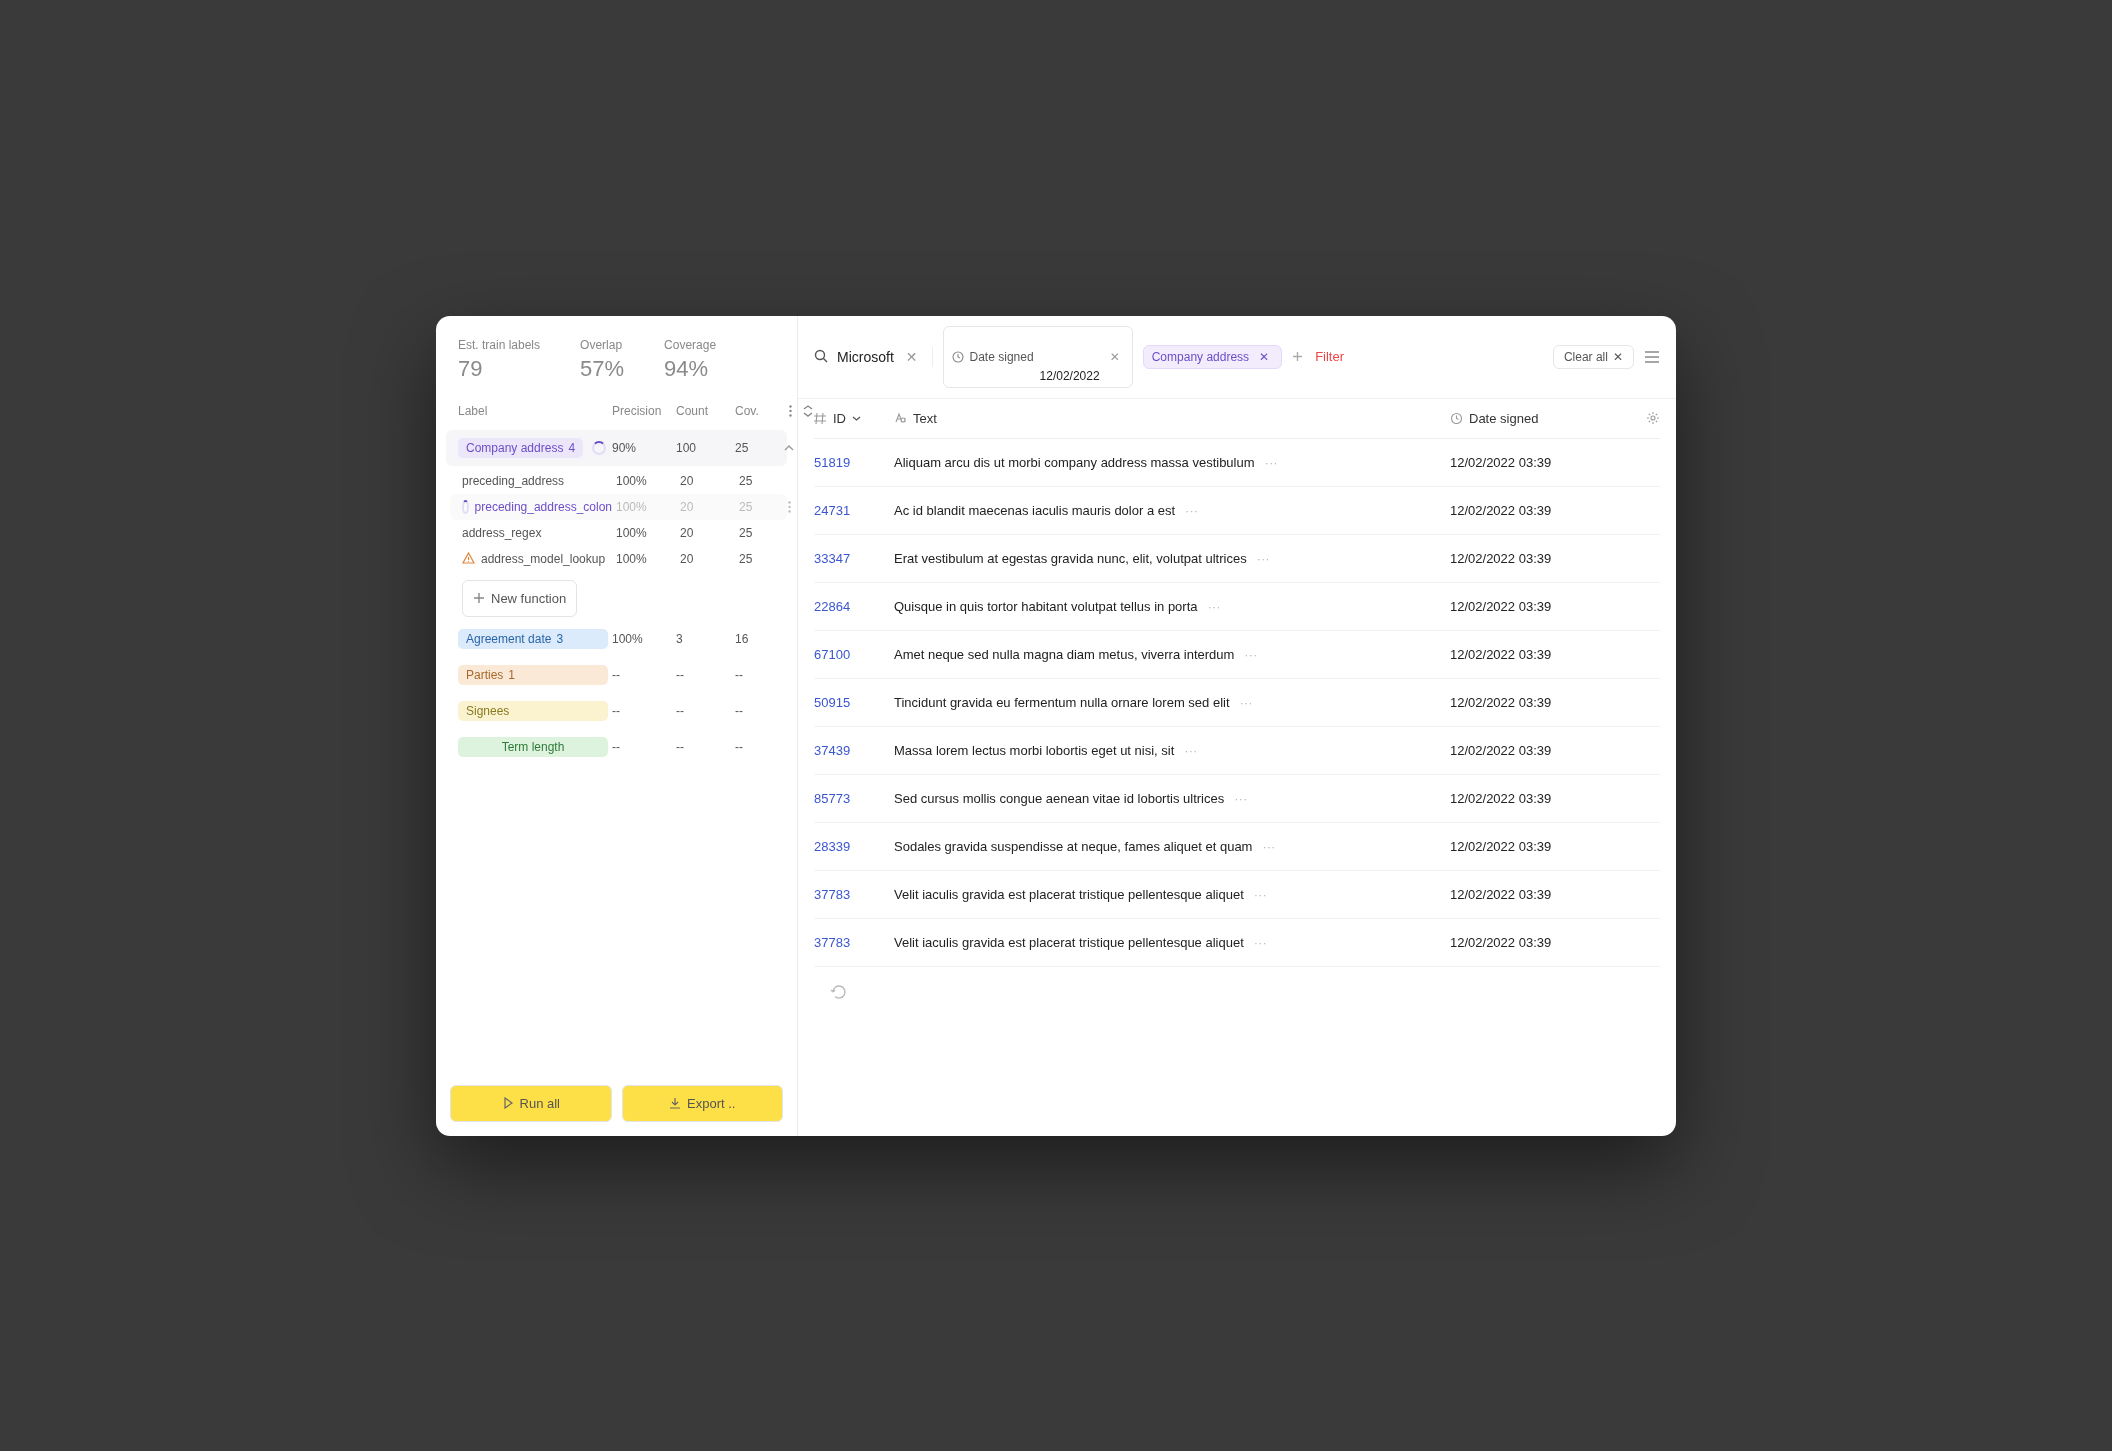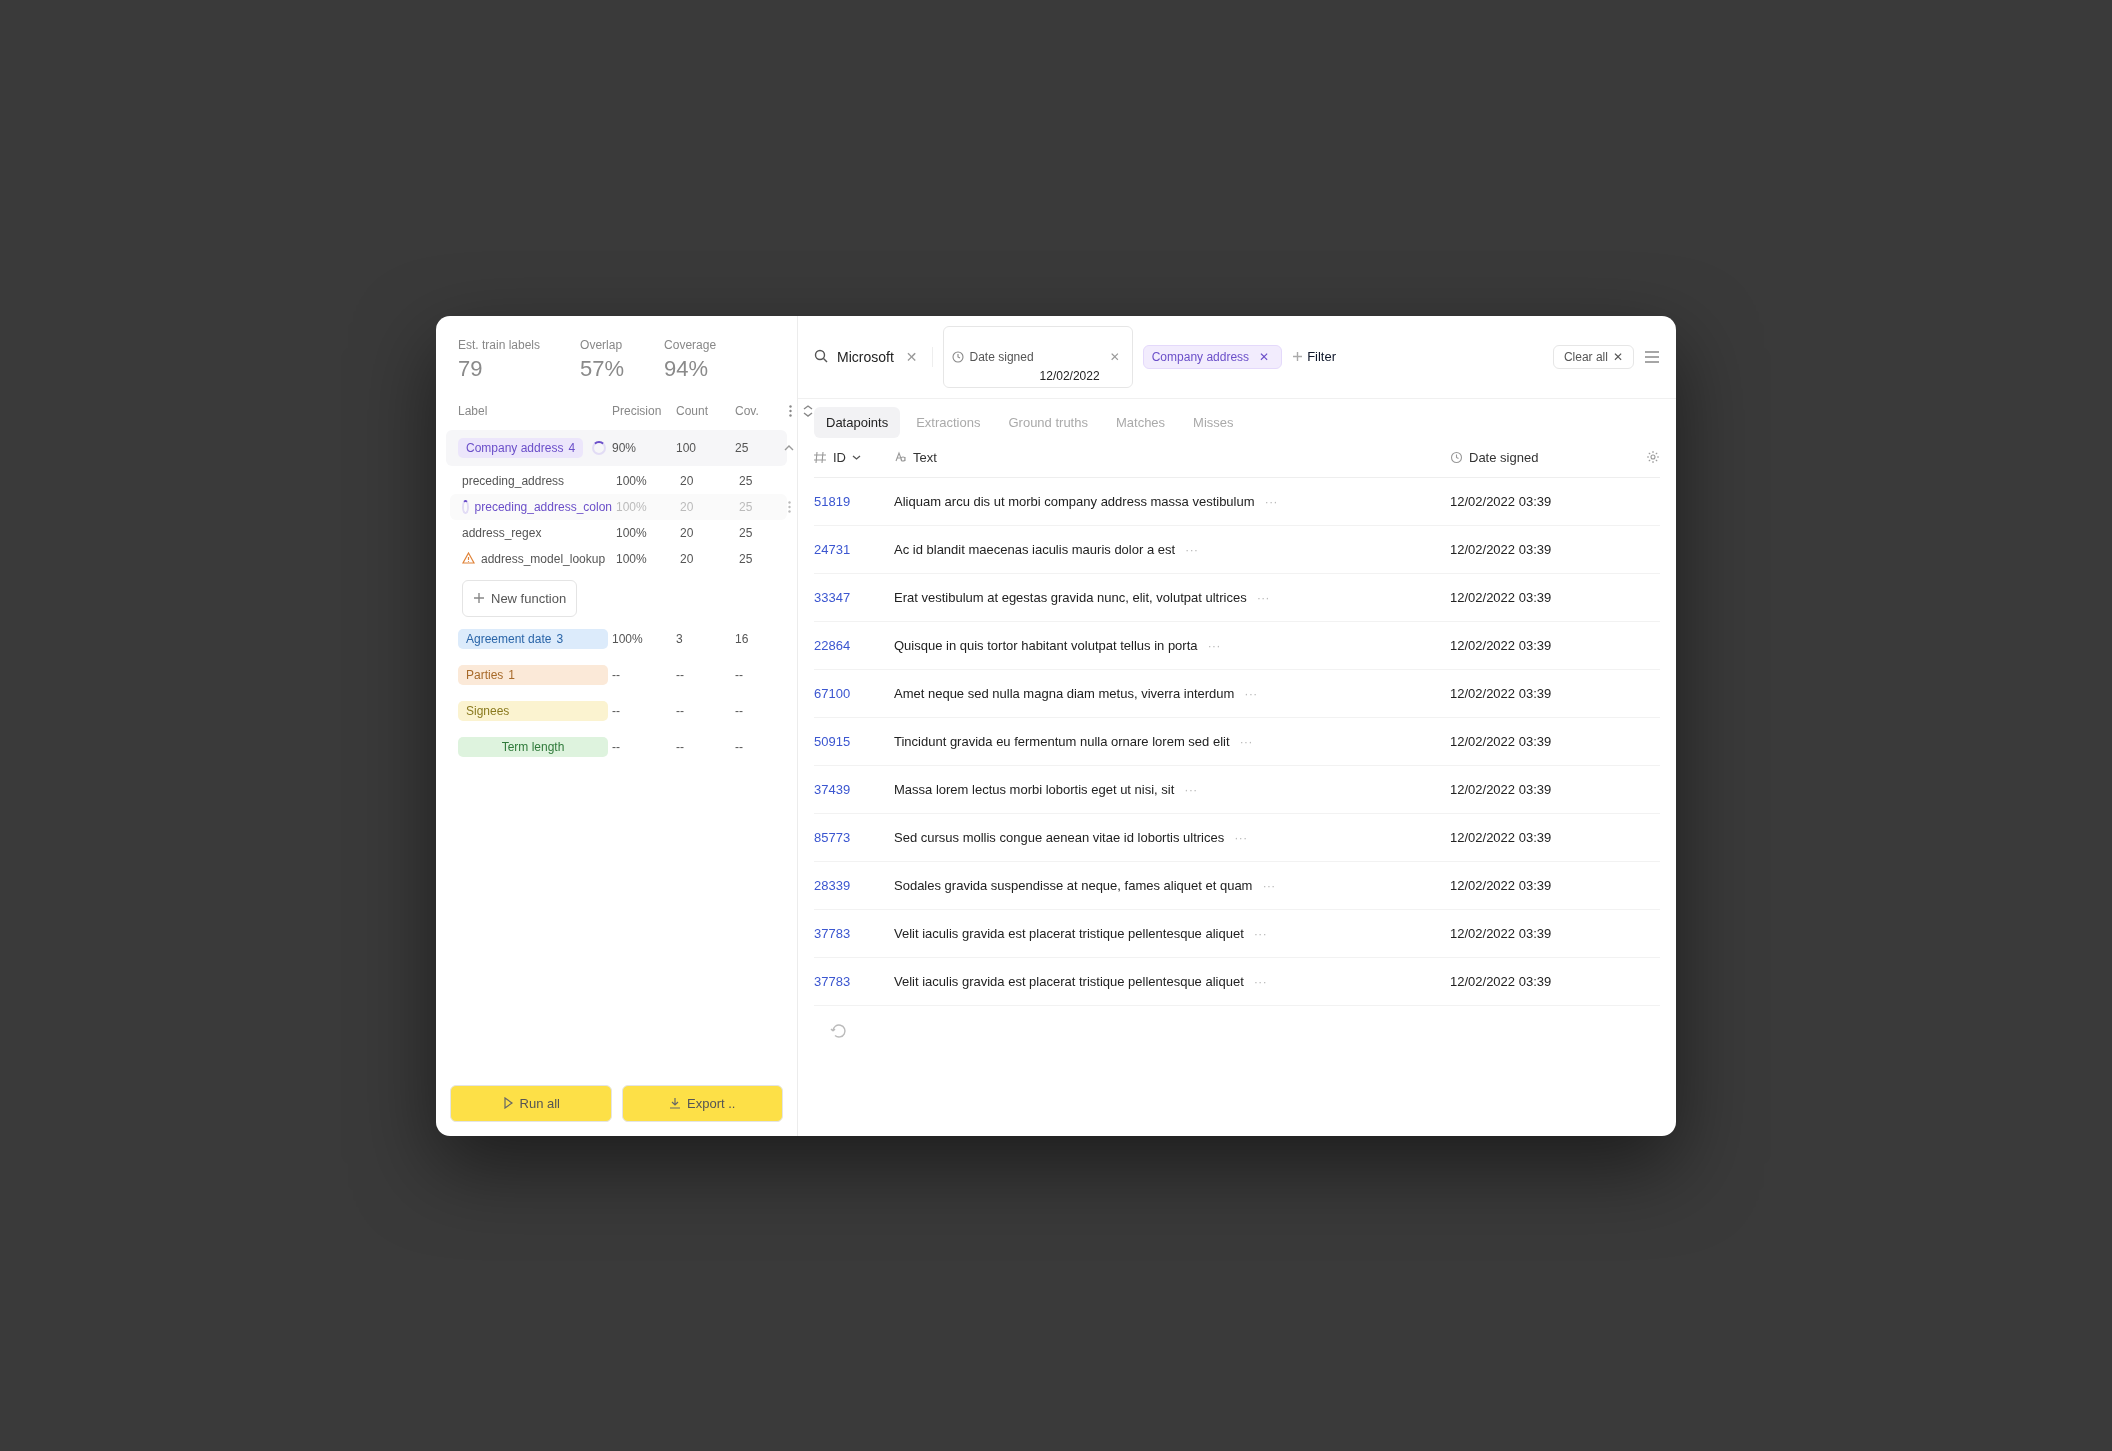--- a/index.html
+++ b/index.html
@@ -139,21 +139,21 @@
     display:flex; align-items:flex-start; gap:8px; font-size:14px; color:#222;
   }
   .close-x { color:#999; cursor:pointer; padding:0 4px; }
   .pill {
     display:inline-flex; align-items:center; gap:6px;
     border:1px solid #e6e6e6; border-radius:6px; padding:4px 8px;
     font-size:12px; color:#555;
   }
   .pill.purple { background:#f2ecfd; color:#6b4fc9; border-color:#e4d9fb; }
   .pill .pill-value { color:#222;margin-top:38px; }
-  .add-filter { display:flex; align-items:center; gap:4px; font-size:13px; color:#0f172a; cursor:pointer; }
+  .add-filter { display:flex; align-items:center; gap:12px; font-size:13px; color:#ef4444; cursor:pointer; }
   .topbar-right { margin-left:auto; display:flex; align-items:center; gap:10px; }
   .clear-all {
     border:1px solid #e6e6e6; background:#fff; border-radius:6px; padding:4px 10px;
     font-size:12px; color:#555; cursor:pointer; display:inline-flex; align-items:flex-start; gap:5px;
   }
   .tabs {
     display:flex; gap:4px; padding:8px 16px 0 16px;
   }
   .tab {
     padding:8px 12px; font-size:13px; color:#aaa; border-radius:6px; cursor:pointer;
@@ -405,27 +405,20 @@
         <span class="ico-btn" style="width:16px;height:16px;">
           <svg width="14" height="12" viewBox="0 0 14 12">
               <line x1="0" y1="1" x2="14" y2="1" stroke="#888" stroke-width="1.5"></line>
               <line x1="0" y1="6" x2="14" y2="6" stroke="#888" stroke-width="1.5"></line>
               <line x1="0" y1="11" x2="14" y2="11" stroke="#888" stroke-width="1.5"></line>
             </svg>
         </span>
       </div>
     </div>
 
-    <div class="tabs">
-      <div class="tab active">Datapoints</div>
-      <div class="tab">Extractions</div>
-      <div class="tab">Ground truths</div>
-      <div class="tab">Matches</div>
-      <div class="tab">Misses</div>
-    </div>
 
     <div class="table">
       <div class="thead">
         <div class="th">
           <span class="ico">
             <svg width="13" height="13" viewBox="0 0 13 13">
                 <path d="M3 1 L2 12 M9 1 L8 12 M0 4 H12 M0 9 H12" stroke="#999" stroke-width="1.1"></path>
               </svg>
           </span>
           <span>ID</span>

